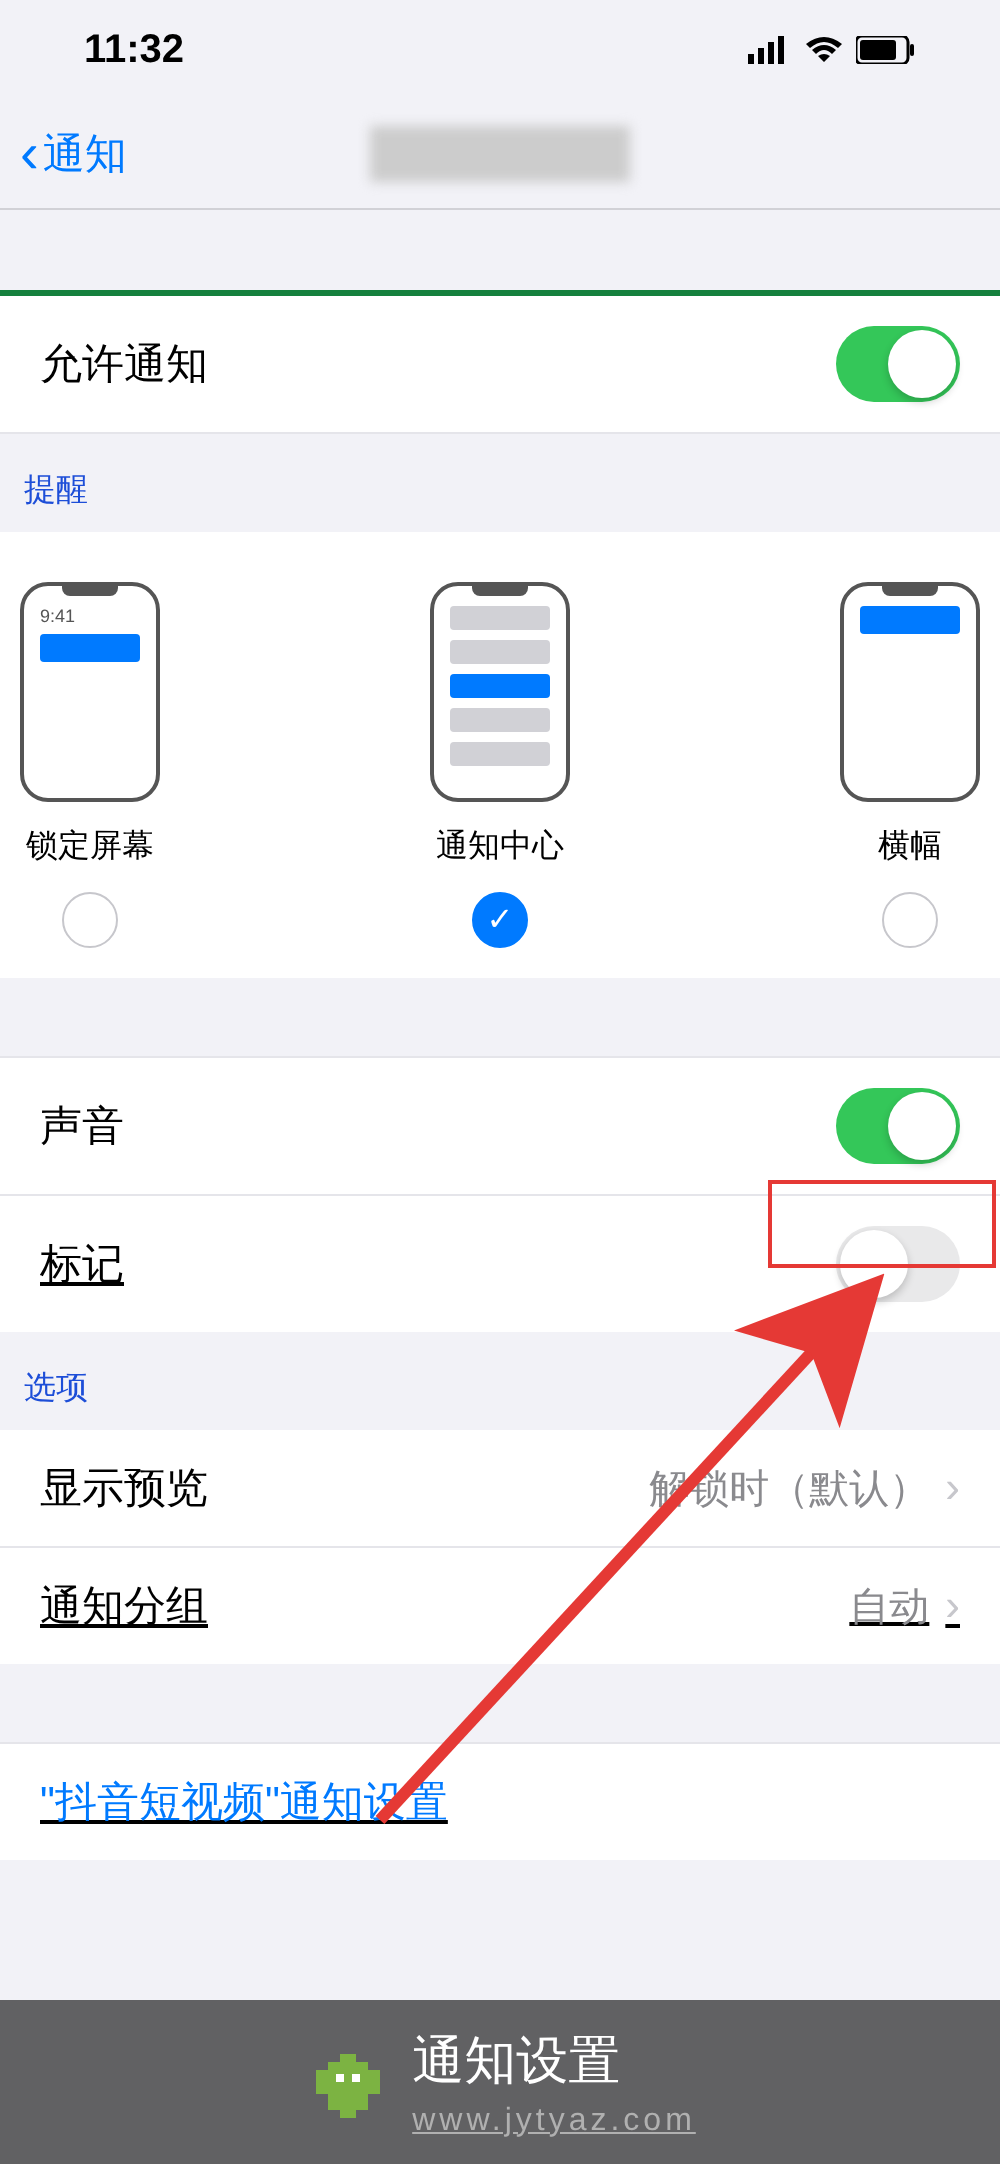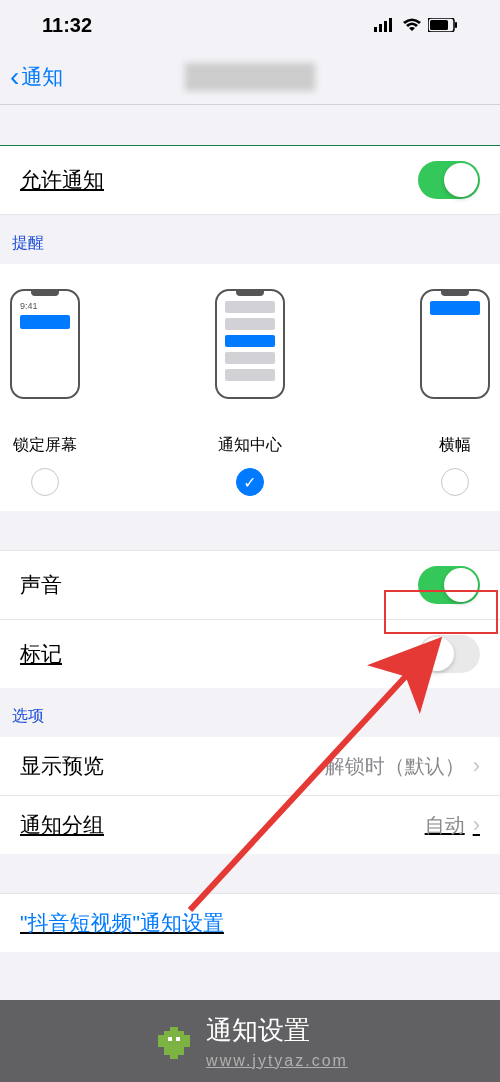--- a/index.html
+++ b/index.html
@@ -115,21 +115,21 @@
       width: 28px; height: 5px; background: #555;
       position: absolute; top: 0; left: 50%; transform: translateX(-50%);
       border-radius: 0 0 4px 4px;
     }
     .lock-time { font-size: 9px; color: #555; text-align: left; padding: 10px 0 0 8px; }
     .lock-notif { width: 50px; height: 14px; background: #007aff; margin: 4px auto 0; border-radius: 2px; }
     .nc-bars { padding: 10px 8px 0; }
     .nc-bar { height: 12px; background: #d1d1d6; border-radius: 2px; margin-bottom: 5px; }
     .nc-bar.blue { background: #007aff; }
     .banner-bar { width: 50px; height: 14px; background: #007aff; margin: 10px auto 0; border-radius: 2px; }
-    .alert-label { font-size: 16px; color: #000; margin-top: 24px; }
+    .alert-label { font-size: 16px; color: #000; }
     .check-circle {
       width: 28px;
       height: 28px;
       border-radius: 14px;
       border: 1.5px solid #c7c7cc;
     }
     .check-circle.checked {
       background: #007aff;
       border-color: #007aff;
       display: flex;
@@ -197,21 +197,21 @@
 <div class="nav-bar">
   <div class="back-btn">
     <span class="back-chevron">‹</span>
     <span>通知</span>
   </div>
   <div class="nav-title"></div>
 </div>
 
 <div class="gap"></div>
 
-<div class="cell section-white" style="border-top:1px solid #15803d;text-decoration:underline;">
+<div class="cell section-white" style="border-top:3px solid #15803d;">
   <span class="cell-label">允许通知</span>
   <div class="toggle on">
       <div class="toggle-knob"></div>
     </div>
 </div>
 
 <div class="section-header">提醒</div>
 
 <div class="alert-styles">
   <div class="alert-option">

